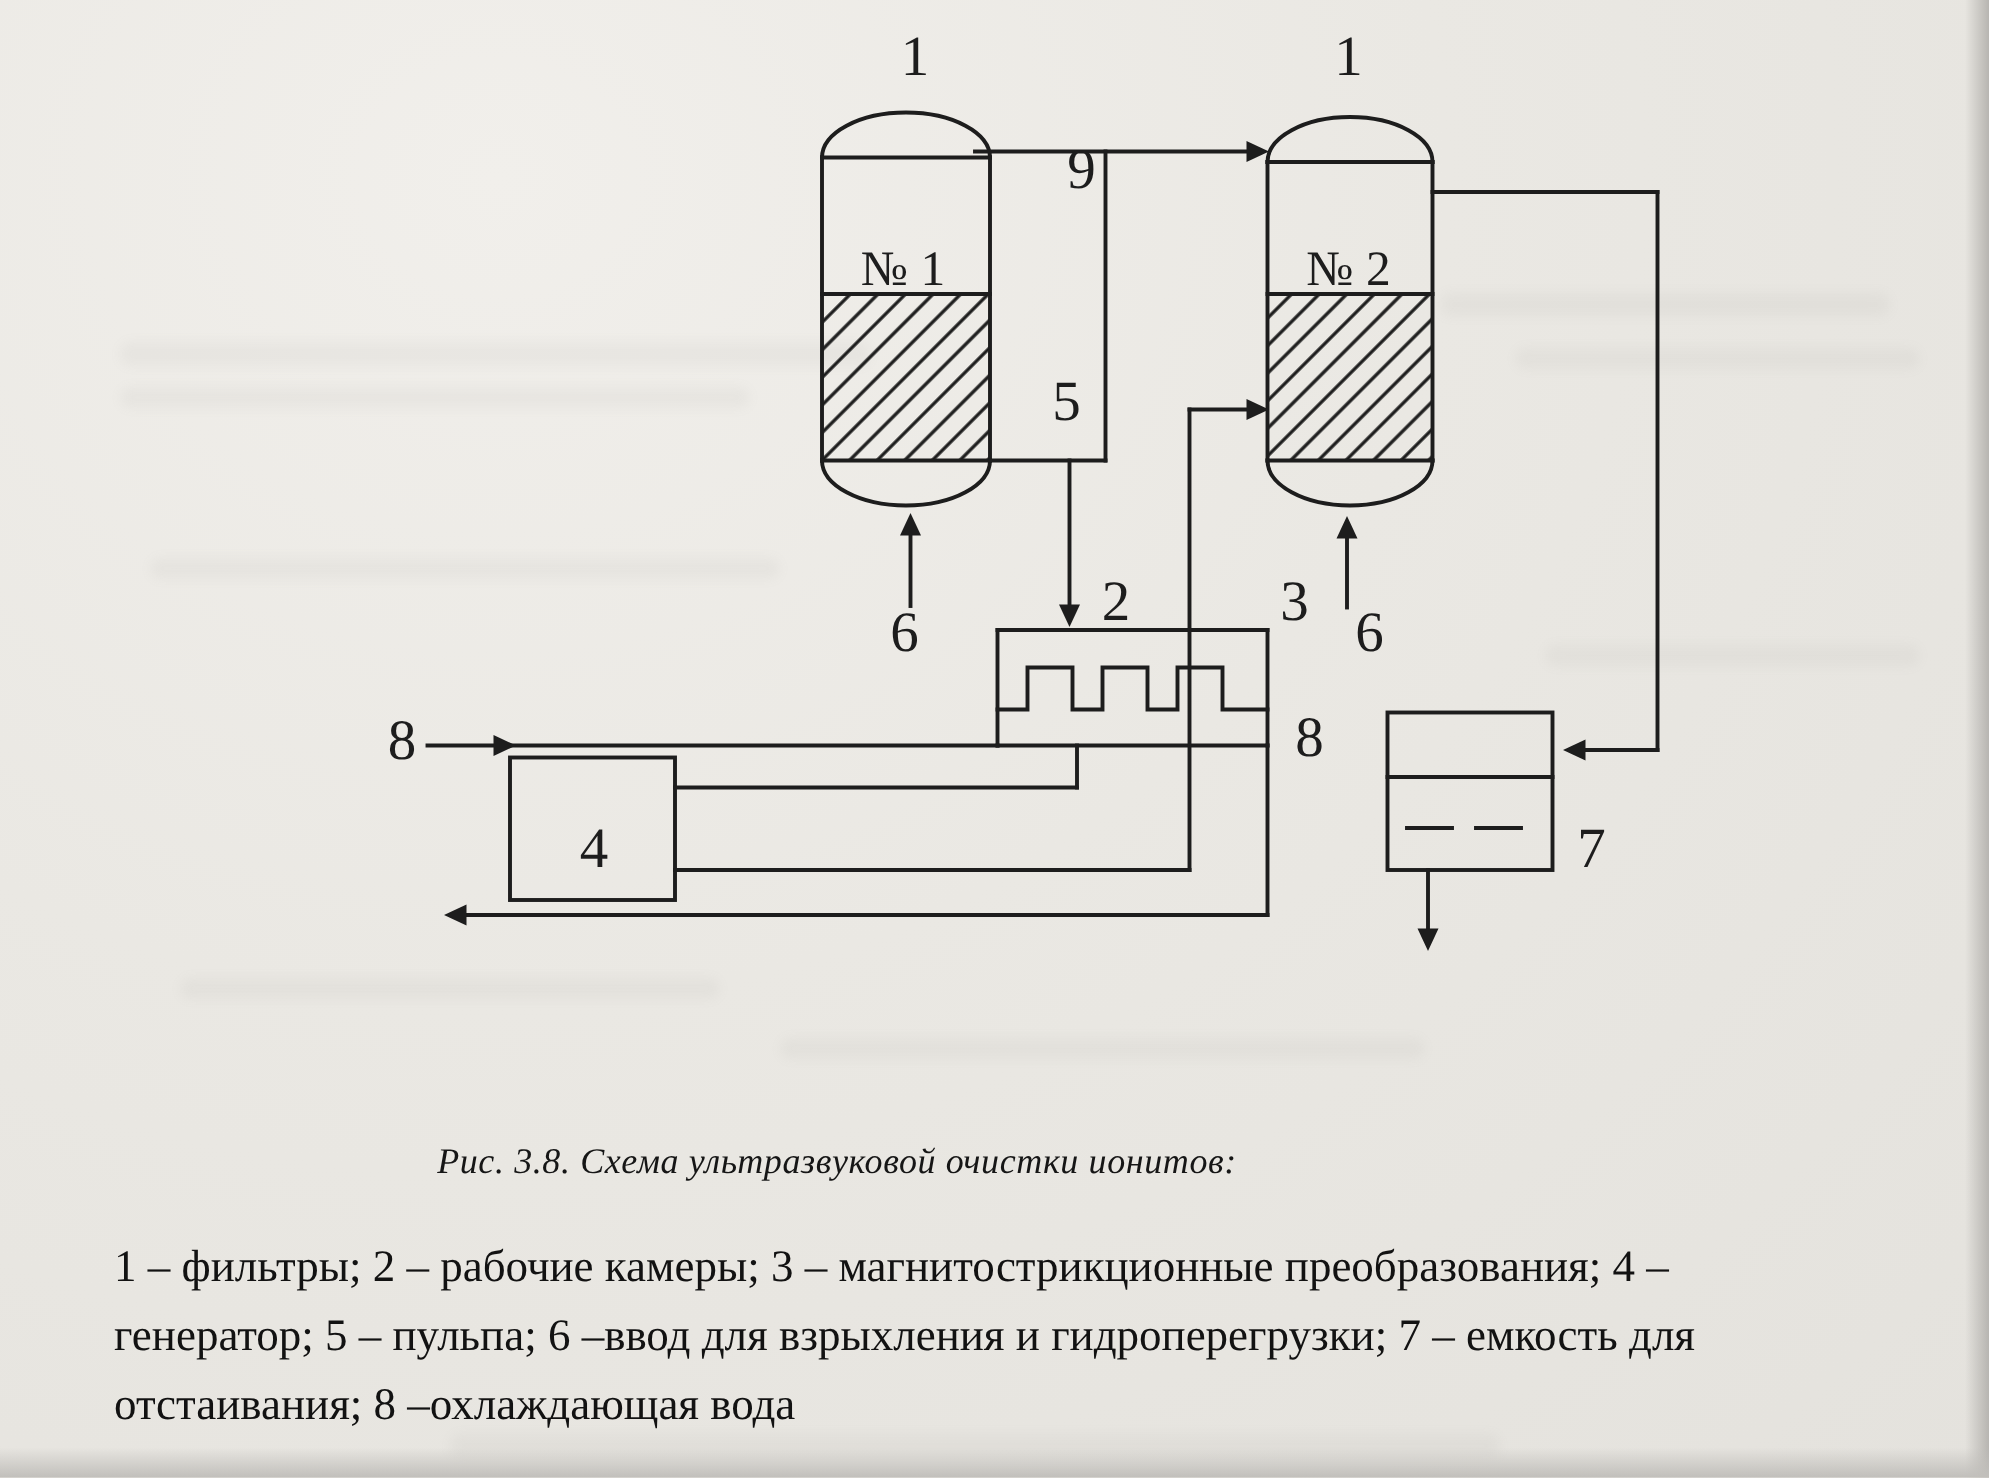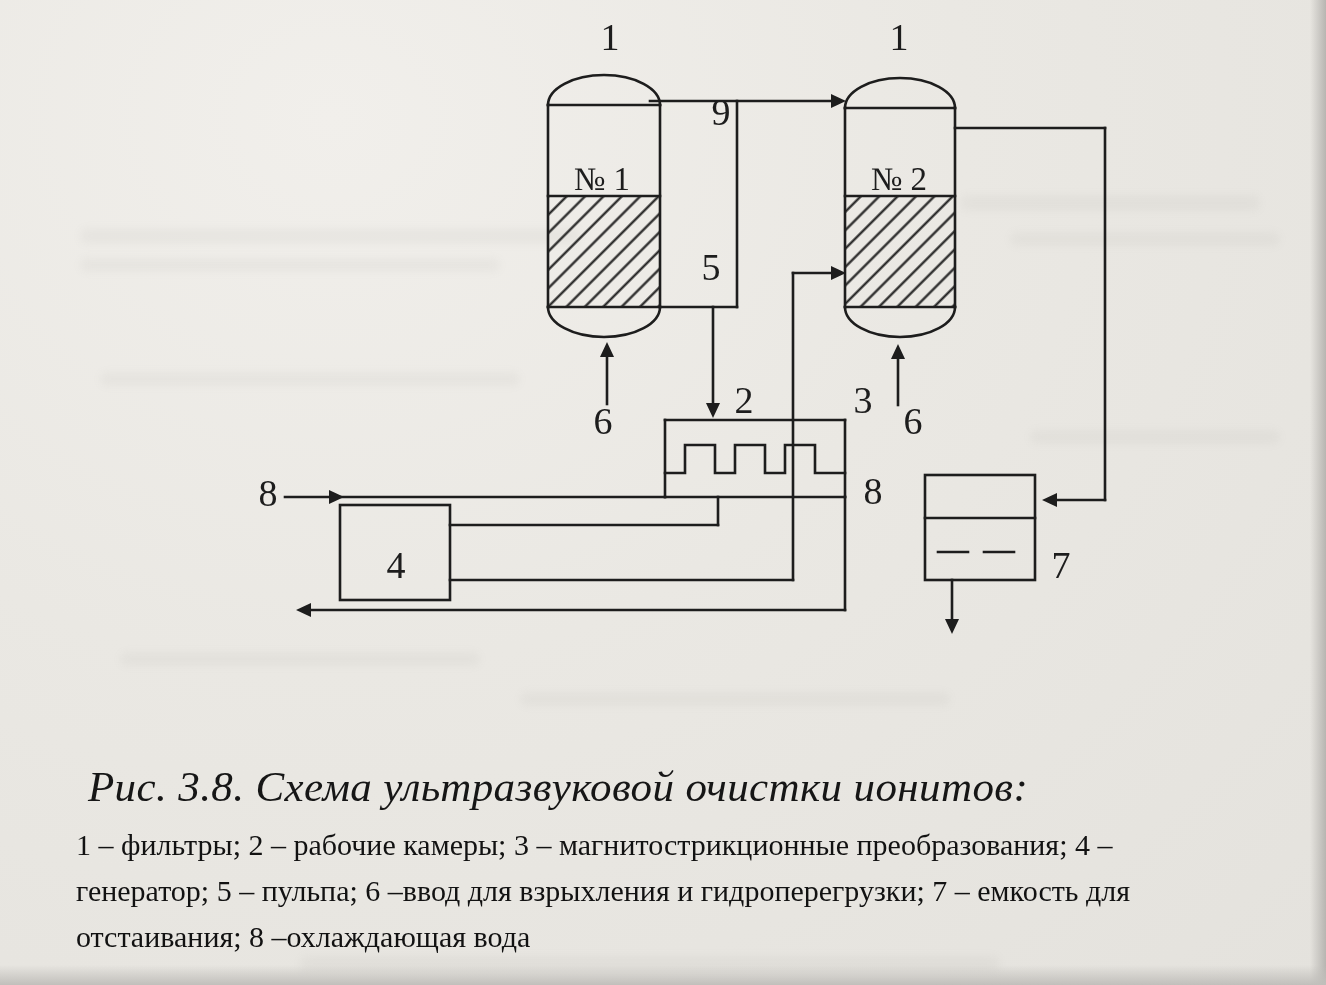--- a/index.html
+++ b/index.html
@@ -33,21 +33,21 @@
   svg text {
     fill: #1d1d1d;
     font-family: "Liberation Serif", "DejaVu Serif", serif;
   }
   .num { font-size: 38px; }
   .vessel-label { font-size: 33px; }
   .caption {
     position: absolute; left: 0; top: 762px; width: 1116px;
     text-align: center;
     font-style: italic;
-    font-size: 43px;
+    font-size: 24px;
     color: #161616;
     letter-spacing: 0.4px;
   }
   .legend {
     position: absolute; left: 76px; top: 822px; width: 1252px;
     color: #121212;
     font-size: 30px;
     line-height: 46px;
   }
   .legend-line { white-space: nowrap; overflow: hidden; }

